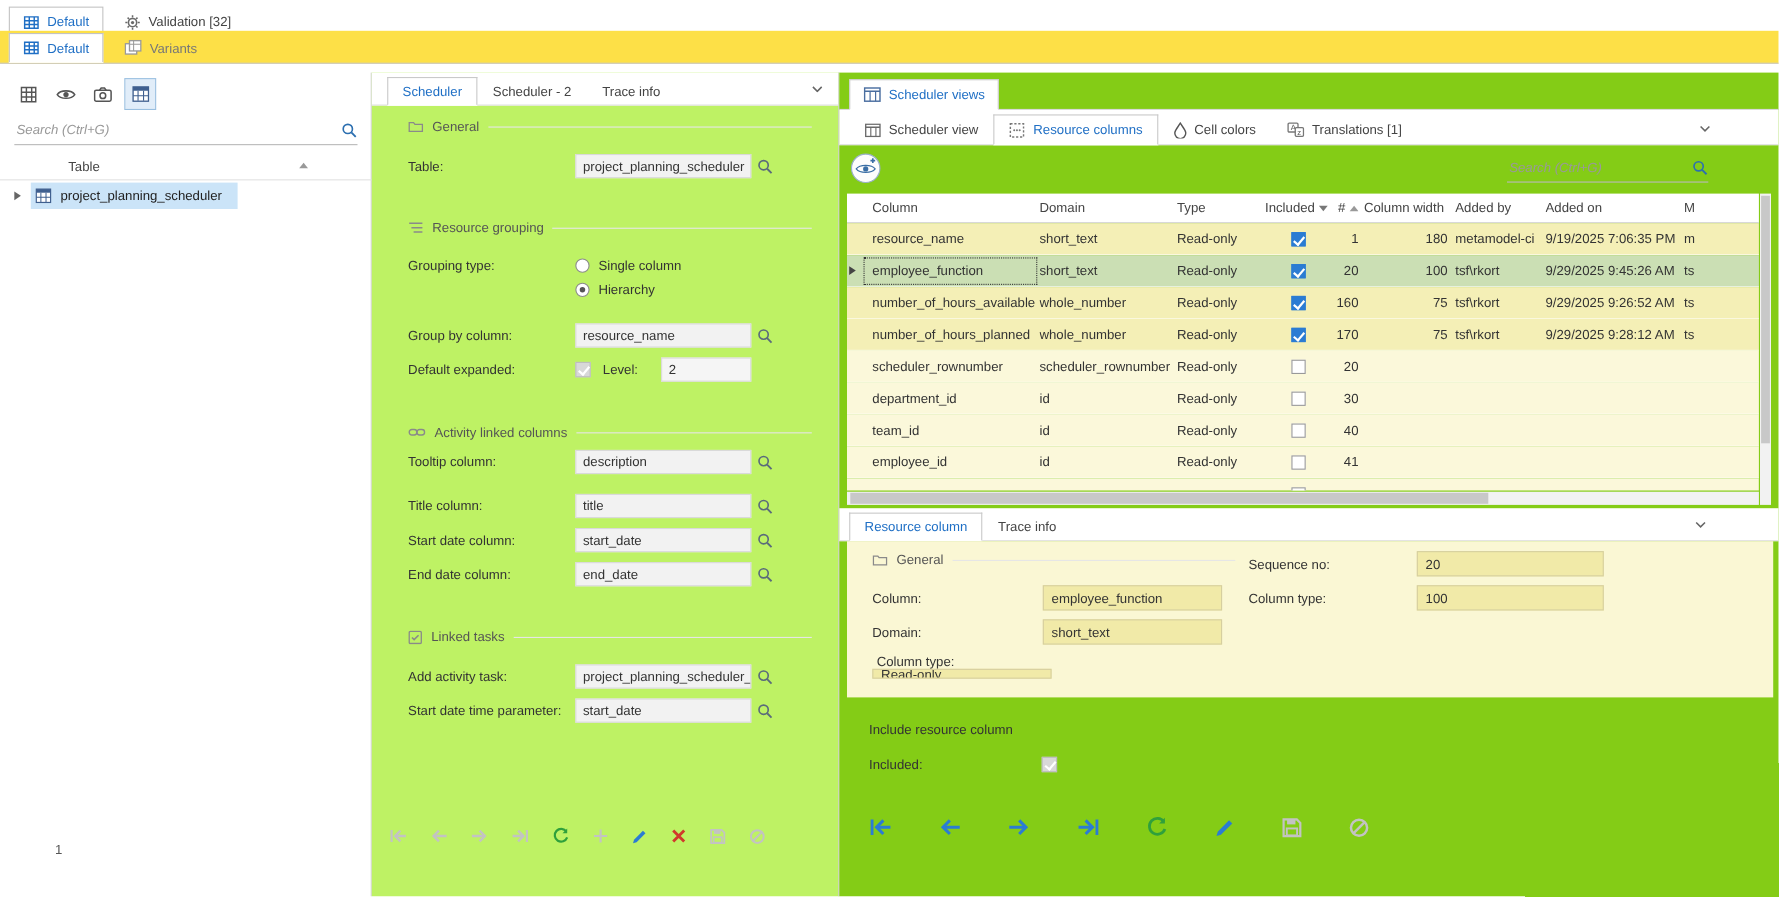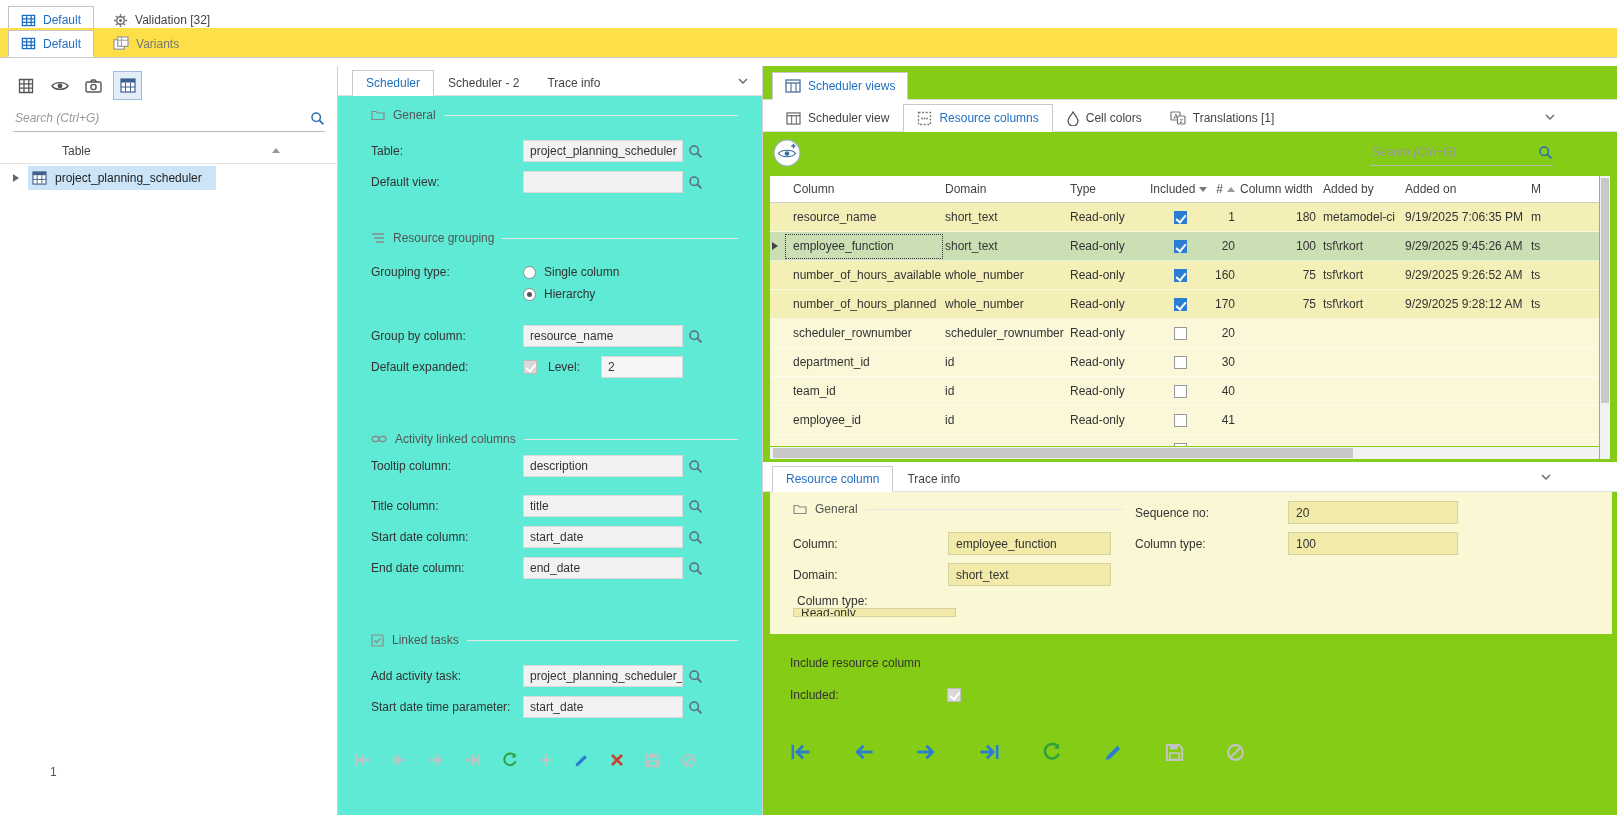--- a/index.html
+++ b/index.html
@@ -21,21 +21,21 @@
   .main-tab { display: flex; align-items: center; gap: 7px; height: 28px; padding: 0 12px; color: #444; border: 1px solid transparent; }
   .main-tab.active { border-color: #c3c3c3; background: #fff; color: #1f6fc5; }
 
   
   .variant-bar { position: absolute; left: 0; top: 28px; width: 100%; height: 30px; border-bottom: 1px solid #c9c9c9; display: flex; align-items: center; padding-left: 8px; gap: 6px; background: #fde047; }
   .variant-tab { display: flex; align-items: center; gap: 7px; height: 27px; padding: 0 12px; color: #777; border: 1px solid transparent; position: relative; top: 1px; }
   .variant-tab.active { border-color: #c3c3c3; border-bottom-color: #fff; background: #fff; color: #1f6fc5; }
 
   
   .left-panel  { position: absolute; left: 0;    top: 66px; width: 338px; bottom: 0; border-right: 1px solid #d0d0d0; background: #fff; }
-  .mid-panel   { position: absolute; left: 338px; top: 66px; width: 425px; bottom: 0; border-right: 1px solid #d0d0d0; background: #5eead4; }
+  .mid-panel   { position: absolute; left: 338px; top: 66px; width: 425px; bottom: 0; border-right: 1px solid #d0d0d0; background: #bef264; }
   .right-panel { position: absolute; left: 763px; top: 66px; width: 854px; bottom: 0; background: #84cc16; }
 
   
   .left-toolbar { position: absolute; left: 12px; top: 6px; display: flex; gap: 7px; }
   .tool-btn { width: 27px; height: 27px; display: flex; align-items: center; justify-content: center; }
   .tool-btn.selected { background: #e1edf9; outline: 1px solid #99bfe0; }
 
   .searchbox { display: flex; align-items: center; height: 26px; border-bottom: 1px solid #b9b9b9; }
   .left-search { position: absolute; left: 13px; top: 40px; width: 312px; }
   .searchbox input { flex: 1; border: none; outline: none; background: transparent; font-family: "Liberation Sans", sans-serif; font-size: 12px; color: #444; padding: 0 4px 2px 2px; }
@@ -62,21 +62,21 @@
 
   .mid-form { position: absolute; left: 0; top: 30px; width: 100%; padding: 12px 24px 0 33px; }
   .section-head { display: flex; align-items: center; gap: 8px; color: #555; height: 14px; }
   .section-head .rule { flex: 1; height: 1px; background: #e6e6e6; }
   .field-row { display: flex; align-items: center; height: 22px; }
   .field-label { width: 152px; color: #333; flex: none; }
   .field-input { width: 160px; height: 22px; background: #f2f2f2; border: 1px solid #d9d9d9; display: flex; align-items: center; padding: 0 6px; color: #333; overflow: hidden; white-space: nowrap; flex: none; }
   .lookup { margin-left: 5px; flex: none; }
 
   .mt18 { margin-top: 18px; } .mt9 { margin-top: 9px; } .mt38 { margin-top: 38px; }
-  .mt20 { margin-top: 20px; } .mt16 { margin-top: 16px; align-items: center; } .mt39 { margin-top: 54px; }
+  .mt20 { margin-top: 20px; } .mt16 { margin-top: 16px; align-items: center; } .mt39 { margin-top: 39px; }
 
   .radio-row { display: flex; align-items: flex-start; height: 44px; }
   .radio-col { display: flex; flex-direction: column; gap: 8px; }
   .radio { display: flex; align-items: center; gap: 8px; color: #333; }
   .radio-circle { width: 13px; height: 13px; border: 1px solid #8c8c8c; border-radius: 50%; background: #fff; position: relative; flex: none; }
   .radio-circle.on::after { content: ''; position: absolute; inset: 3px; background: #555; border-radius: 50%; }
 
   .cb { width: 14px; height: 14px; border: 1px solid #999; background: #fff; display: inline-block; position: relative; flex: none; }
   .cb.on  { background: #2b7cd3; border-color: #2b7cd3; }
   .cb.dis { background: #d8d8d8; border-color: #bdbdbd; }
@@ -305,30 +305,20 @@
         <span class="field-label">Table:</span>
         <span class="field-input">project_planning_scheduler</span>
         <span class="ic lookup">
           <svg width="15" height="15" viewBox="0 0 15 15">
               <circle cx="6.2" cy="6.2" r="4.2" fill="none" stroke="#5a6b7b" stroke-width="1.5"></circle>
               <path d="M9.4 9.4l4 4" stroke="#5a6b7b" stroke-width="1.7"></path>
             </svg>
         </span>
       </div>
 
-      <div class="field-row mt9">
-        <span class="field-label">Default view:</span>
-        <span class="field-input"></span>
-        <span class="ic lookup">
-          <svg width="15" height="15" viewBox="0 0 15 15">
-              <circle cx="6.2" cy="6.2" r="4.2" fill="none" stroke="#5a6b7b" stroke-width="1.5"></circle>
-              <path d="M9.4 9.4l4 4" stroke="#5a6b7b" stroke-width="1.7"></path>
-            </svg>
-        </span>
-      </div>
 
       <div class="section-head mt38">
         <span class="ic">
           <svg width="14" height="12" viewBox="0 0 14 12">
               <path d="M1 2h12M3 6h10M5 10h8" stroke="#8a8a8a" stroke-width="1.4"></path>
             </svg>
         </span>
         <span>Resource grouping</span>
         <span class="rule"></span>
       </div>

